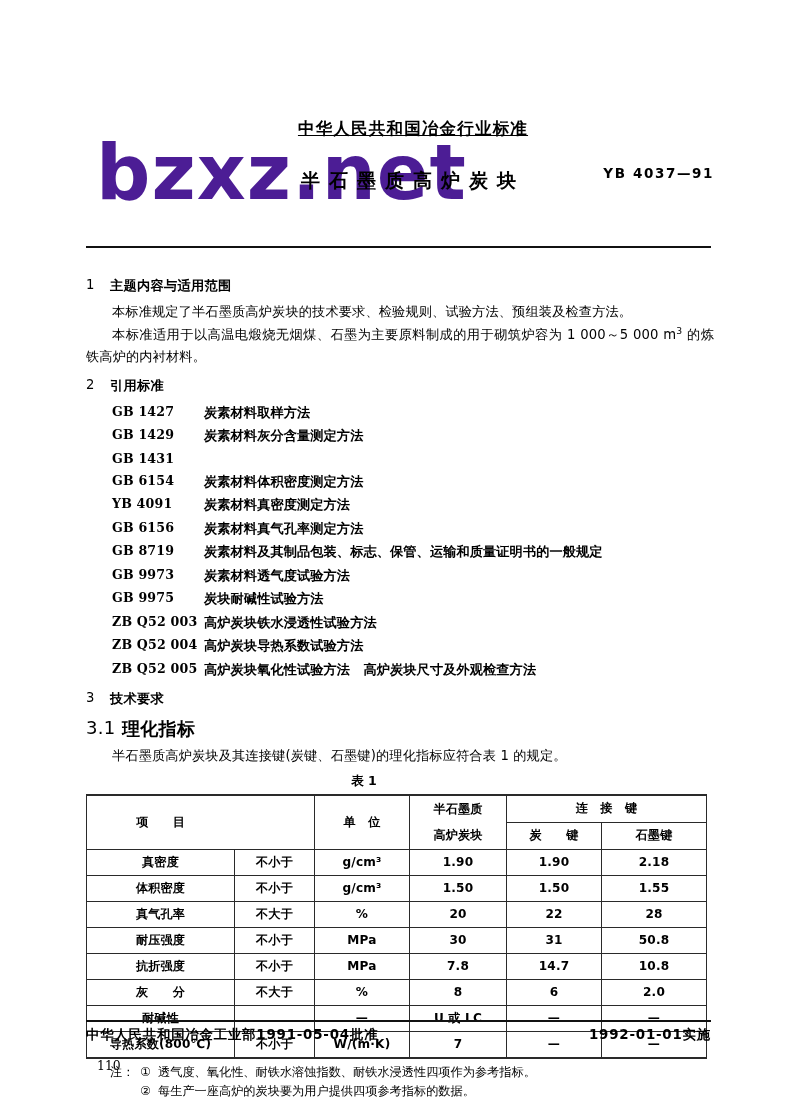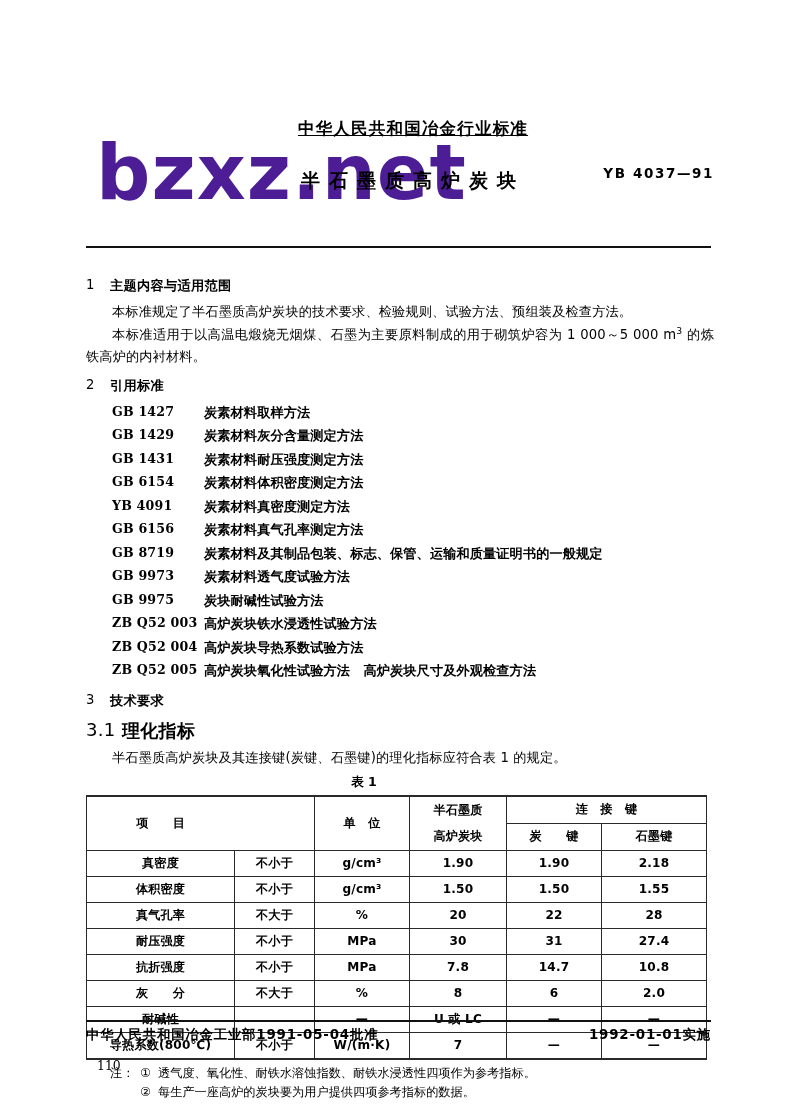--- a/index.html
+++ b/index.html
@@ -253,21 +253,20 @@
         <div class="ref-row">
             <span class="ref-code">GB 1427</span>
             <span class="ref-name">炭素材料取样方法</span>
           </div>
         <div class="ref-row">
             <span class="ref-code">GB 1429</span>
             <span class="ref-name">炭素材料灰分含量测定方法</span>
           </div>
         <div class="ref-row">
             <span class="ref-code">GB 1431</span>
-            <span class="ref-name">炭素材料耐压强度测定方法</span>
           </div>
         <div class="ref-row">
             <span class="ref-code">GB 6154</span>
             <span class="ref-name">炭素材料体积密度测定方法</span>
           </div>
         <div class="ref-row">
             <span class="ref-code">YB 4091</span>
             <span class="ref-name">炭素材料真密度测定方法</span>
           </div>
         <div class="ref-row">
@@ -359,21 +358,21 @@
             <td>20</td>
             <td>22</td>
             <td>28</td>
           </tr>
           <tr>
             <td class="item-cell">耐压强度</td>
             <td class="cond-cell">不小于</td>
             <td>MPa</td>
             <td>30</td>
             <td>31</td>
-            <td>27.4</td>
+            <td>50.8</td>
           </tr>
           <tr>
             <td class="item-cell">抗折强度</td>
             <td class="cond-cell">不小于</td>
             <td>MPa</td>
             <td>7.8</td>
             <td>14.7</td>
             <td>10.8</td>
           </tr>
           <tr>

